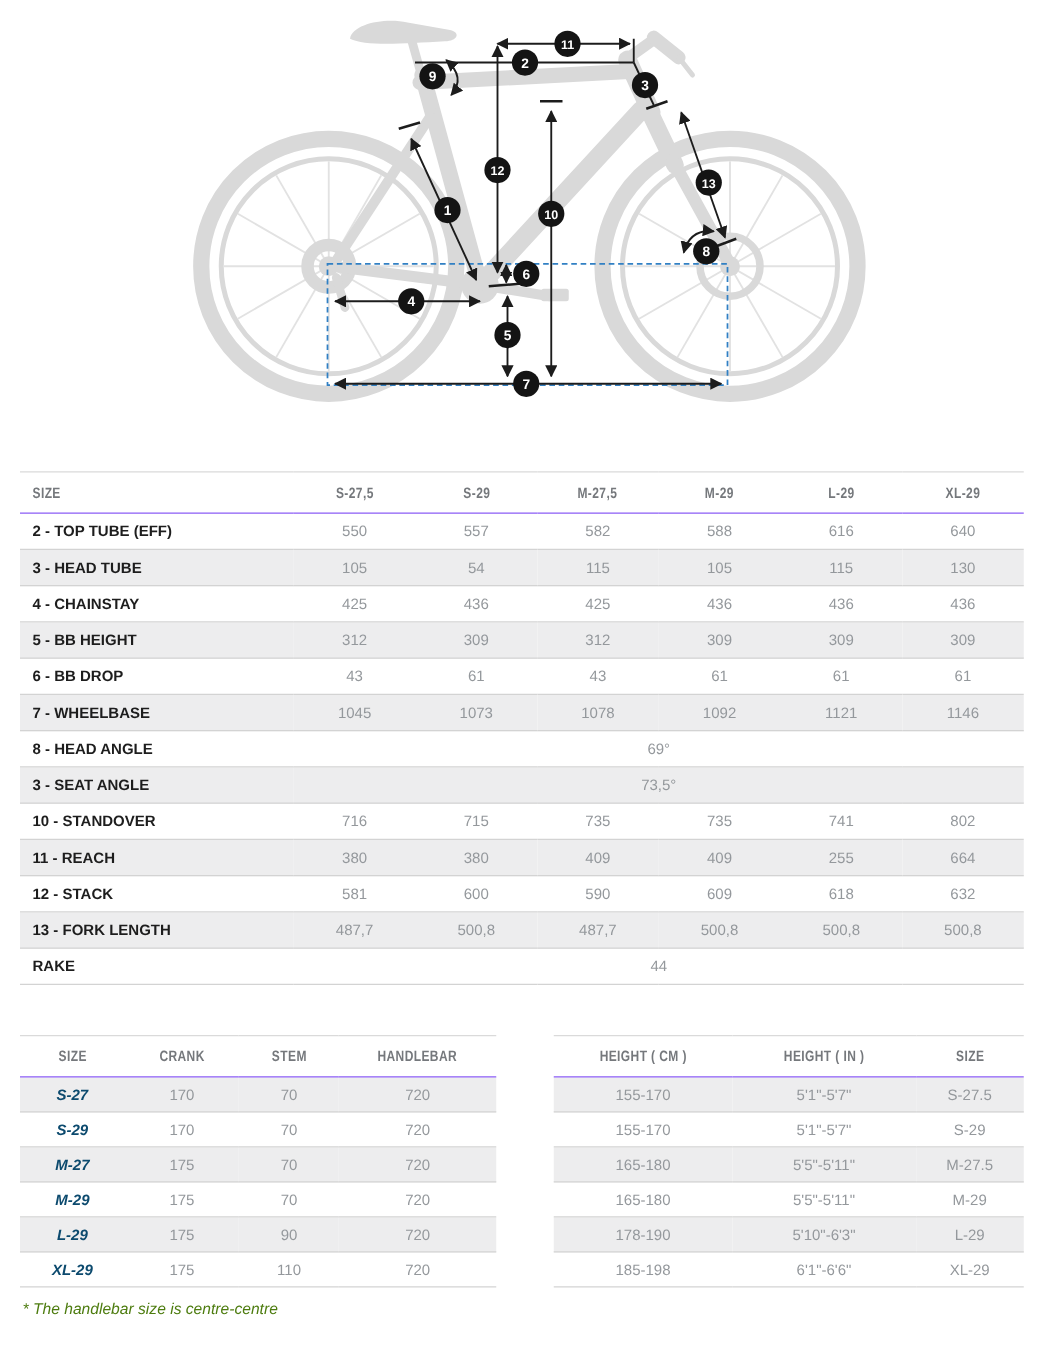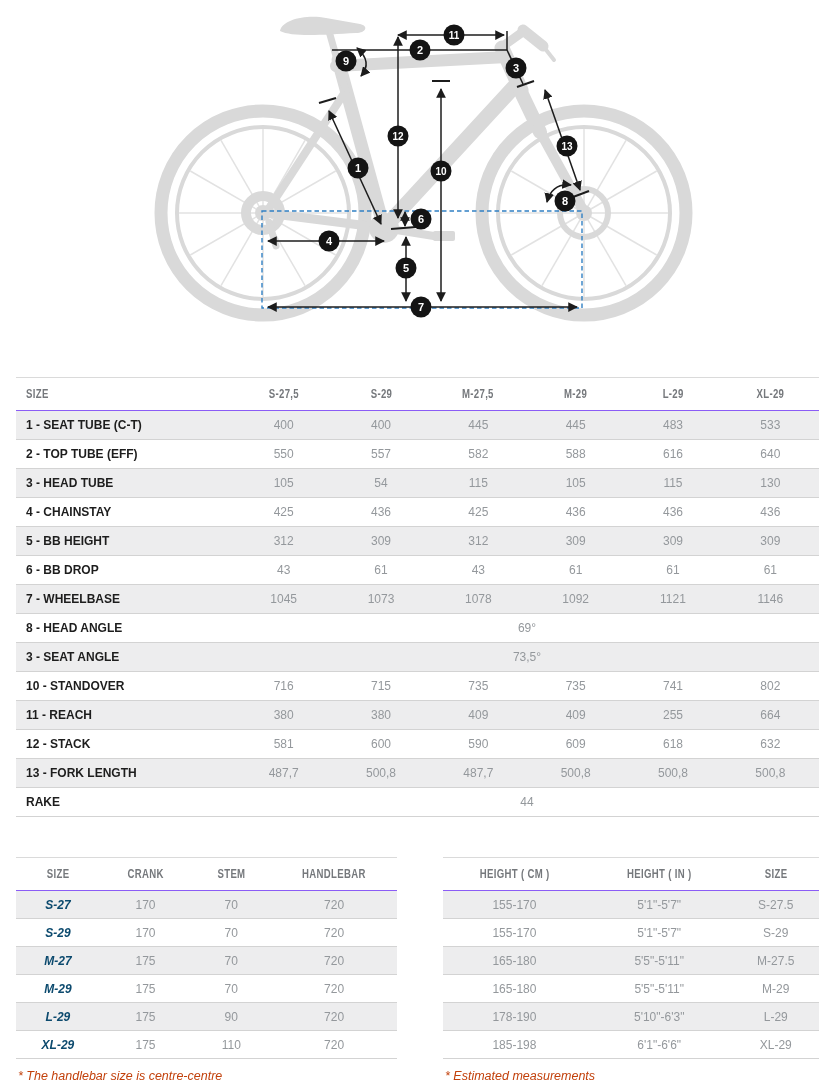--- a/index.html
+++ b/index.html
@@ -21,21 +21,21 @@
 
   .bottom{display:flex;margin-top:40px;}
   .bottom .colL{width:381px;margin-right:46px;}
   .bottom .colR{width:376px;}
   .bottom tbody tr{height:28px;}
   .bottom tbody th{text-align:center;color:#0c4a6e;font-style:italic;}
 
   .cond{display:inline-block;transform:scaleX(0.8);transform-origin:50% 50%;letter-spacing:.4px;white-space:nowrap;}
   th.left .cond{transform-origin:0 50%;}
 
-  .note{font-style:italic;color:#c2410c;font-size:12.5px;margin:10px 0 0 2px;}
+  .note{font-style:italic;color:#4d7c0f;font-size:12.5px;margin:10px 0 0 2px;}
   .sil{stroke:#d9d9d9;fill:none;stroke-linecap:round;}
   .silf{fill:#d9d9d9;stroke:none;}
   .spoke{stroke:#e2e2e2;stroke-width:1.5;}
   .meas{stroke:#1c1c1c;stroke-width:1.5;fill:none;}
   .tick{stroke:#1c1c1c;stroke-width:2;fill:none;}
 </style>
 </head>
 <body>
 
 <div class="page">
@@ -198,29 +198,20 @@
           <th class="left"><span class="cond">SIZE</span></th>
           <th><span class="cond">S-27,5</span></th>
           <th><span class="cond">S-29</span></th>
           <th><span class="cond">M-27,5</span></th>
           <th><span class="cond">M-29</span></th>
           <th><span class="cond">L-29</span></th>
           <th><span class="cond">XL-29</span></th>
         </tr>
       </thead>
     <tbody>
-        <tr class="alt">
-          <th>1 - SEAT TUBE (C-T)</th>
-          <td>400</td>
-          <td>400</td>
-          <td>445</td>
-          <td>445</td>
-          <td>483</td>
-          <td>533</td>
-        </tr>
         <tr>
           <th>2 - TOP TUBE (EFF)</th>
           <td>550</td>
           <td>557</td>
           <td>582</td>
           <td>588</td>
           <td>616</td>
           <td>640</td>
         </tr>
         <tr class="alt">
@@ -417,17 +408,16 @@
               <td>5'10"-6'3"</td>
               <td>L-29</td>
             </tr>
             <tr>
               <td>185-198</td>
               <td>6'1"-6'6"</td>
               <td>XL-29</td>
             </tr>
           </tbody>
       </table>
-      <div class="note">* Estimated measurements</div>
     </div>
   </div>
 
 </div>
 
 </body></html>

